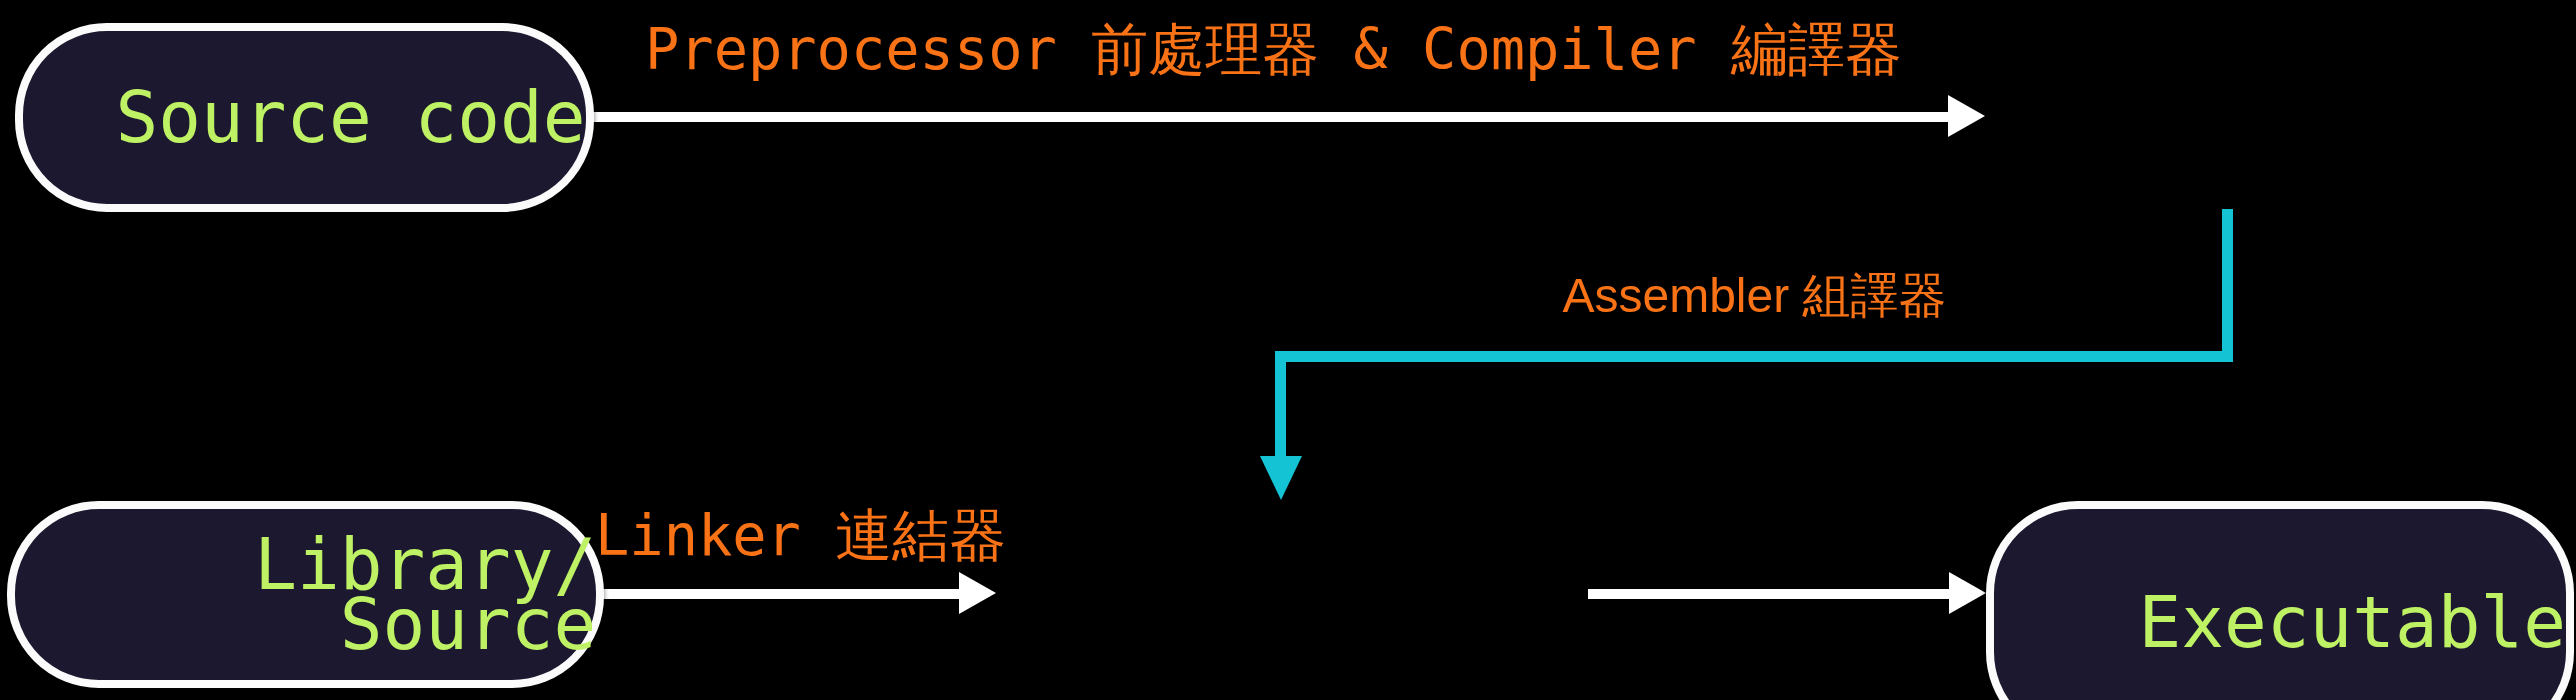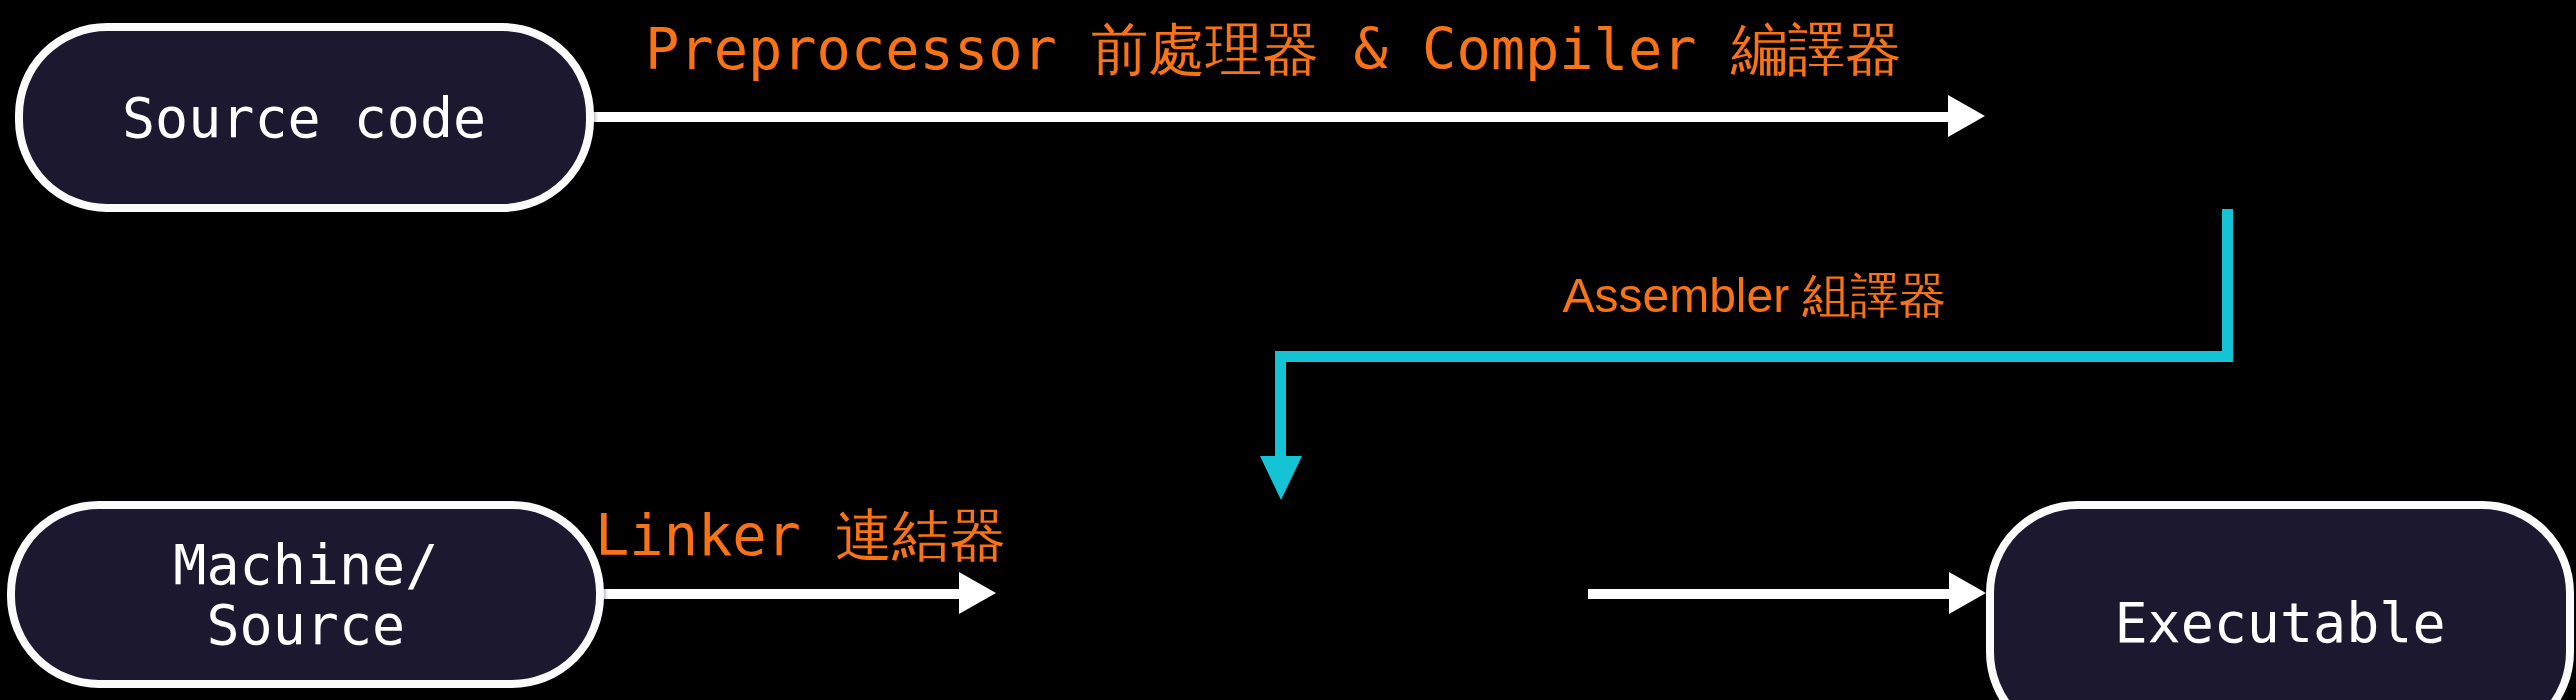--- a/index.html
+++ b/index.html
@@ -17,24 +17,24 @@
   }
   
   .node {
     position: absolute;
     box-sizing: border-box;
     background: #1b1830;
     border: 8.2px solid #fbfbfb;
     border-radius: 92px;
     display: flex;
     flex-direction: column;
-    align-items: center;
+    align-items: flex-end;
     justify-content: center;
-    color: #ffffff;
-    font-size: 55px;
+    color: #bef264;
+    font-size: 71px;
     line-height: 60px;
     text-align: center;
     white-space: nowrap;
     box-shadow: 0 2.7px 5.5px rgba(0,0,0,0.55);
   }
   #node-source      { left: 14.6px;   top: 23px;  width: 579px; height: 189px; }
   #node-assembly    { left: 1980px; top: 21px;  width: 594px; height: 190px; }
   #node-library     { left: 7.3px;    top: 501px; width: 597px; height: 187px; }
   #node-machine     { left: 996px; top: 501px; width: 594px; height: 187px; }
   #node-executable  { left: 1986px; top: 501px; width: 588px; height: 243px; }
@@ -122,21 +122,21 @@
 
   <div class="shaft-white" id="shaft-exec"></div>
   <div class="head-right" id="head-exec"></div>
 
   <div class="node" id="node-source">
     <span>Source code</span>
   </div>
 
 
   <div class="node" id="node-library">
-    <span>Machine/</span>
+    <span>Library/</span>
     <span>Source</span>
   </div>
 
 
   <div class="node" id="node-executable">
     <span>Executable</span>
   </div>
 
 </div>
 

